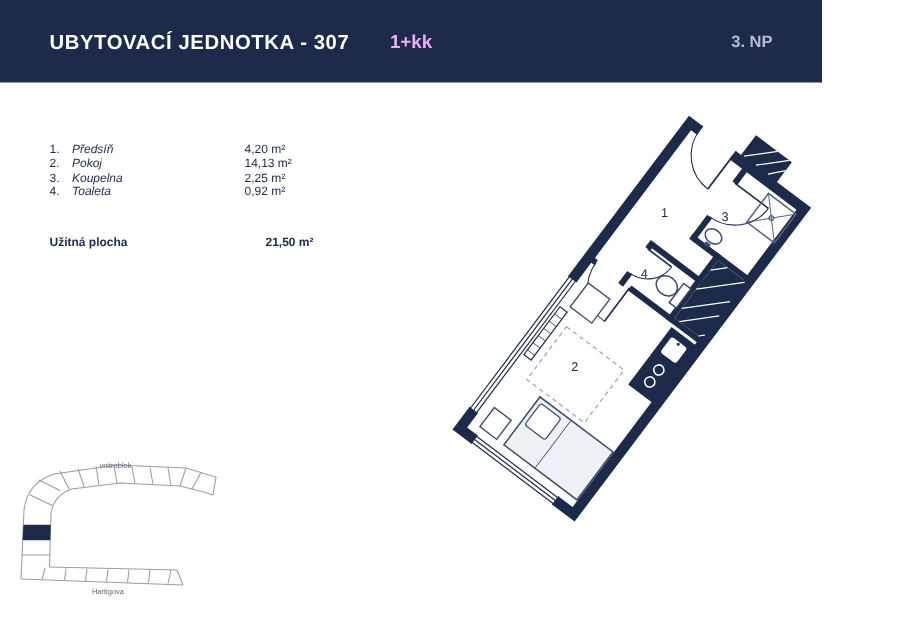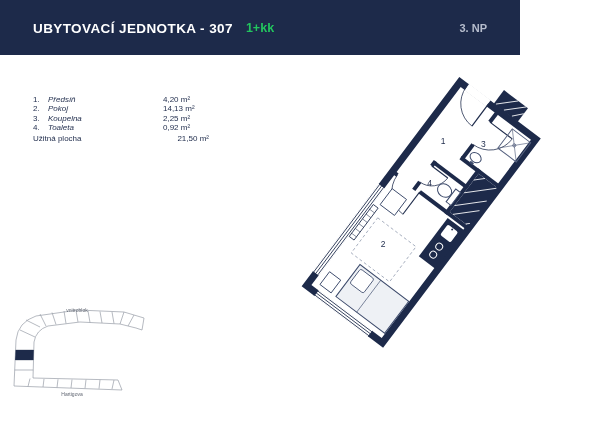--- a/index.html
+++ b/index.html
@@ -1,32 +1,32 @@
 <!DOCTYPE html>
 <html><head>
 <meta charset="utf-8">
 <style>
   html,body{margin:0;padding:0;background:#fff;}
   .sheet{position:relative;width:600px;height:424px;background:#ffffff;overflow:hidden;
          font-family:"Liberation Sans",sans-serif;}
   
-  .topbar{position:absolute;top:0;left:0;width:520px;height:55px;background:#1d2a4a;}
+  .topbar{position:absolute;top:0;left:0;width:520px;height:55px;background:#1d2a4a;padding-left:28px;}
   .title{position:absolute;left:33px;top:50%;transform:translateY(-50%);
          color:#ffffff;font-weight:bold;font-size:13.5px;letter-spacing:.4px;white-space:nowrap;}
   .layout-type{position:absolute;left:50%;top:50%;transform:translate(-50%,-50%);
-         color:#22c55e;font-weight:bold;font-size:12.5px;}
+         color:#f0abfc;font-weight:bold;font-size:12.5px;}
   .floor{position:absolute;right:33px;top:50%;transform:translateY(-50%);
          color:#b6bdcd;font-weight:bold;font-size:11px;}
   
   .legend{position:absolute;left:33px;top:95px;width:176px;color:#1d2a4a;font-size:8px;}
   .lrow{display:flex;line-height:9.4px;}
   .lno{width:15px;}
   .lname{flex:1;font-style:italic;}
   .larea{width:46px;text-align:left;}
-  .totals{margin-top:1px;font-weight:normal;}
+  .totals{margin-top:24px;font-weight:bold;}
   .trow{display:flex;line-height:9.8px;}
   .tlabel{flex:1;}
   .tvalue{width:46px;text-align:right;}
   
   .floorplan{position:absolute;left:266px;top:66px;}
   .siteplan{position:absolute;left:6px;top:298px;}
   svg text{font-family:"Liberation Sans",sans-serif;}
 </style>
 </head>
 <body>

